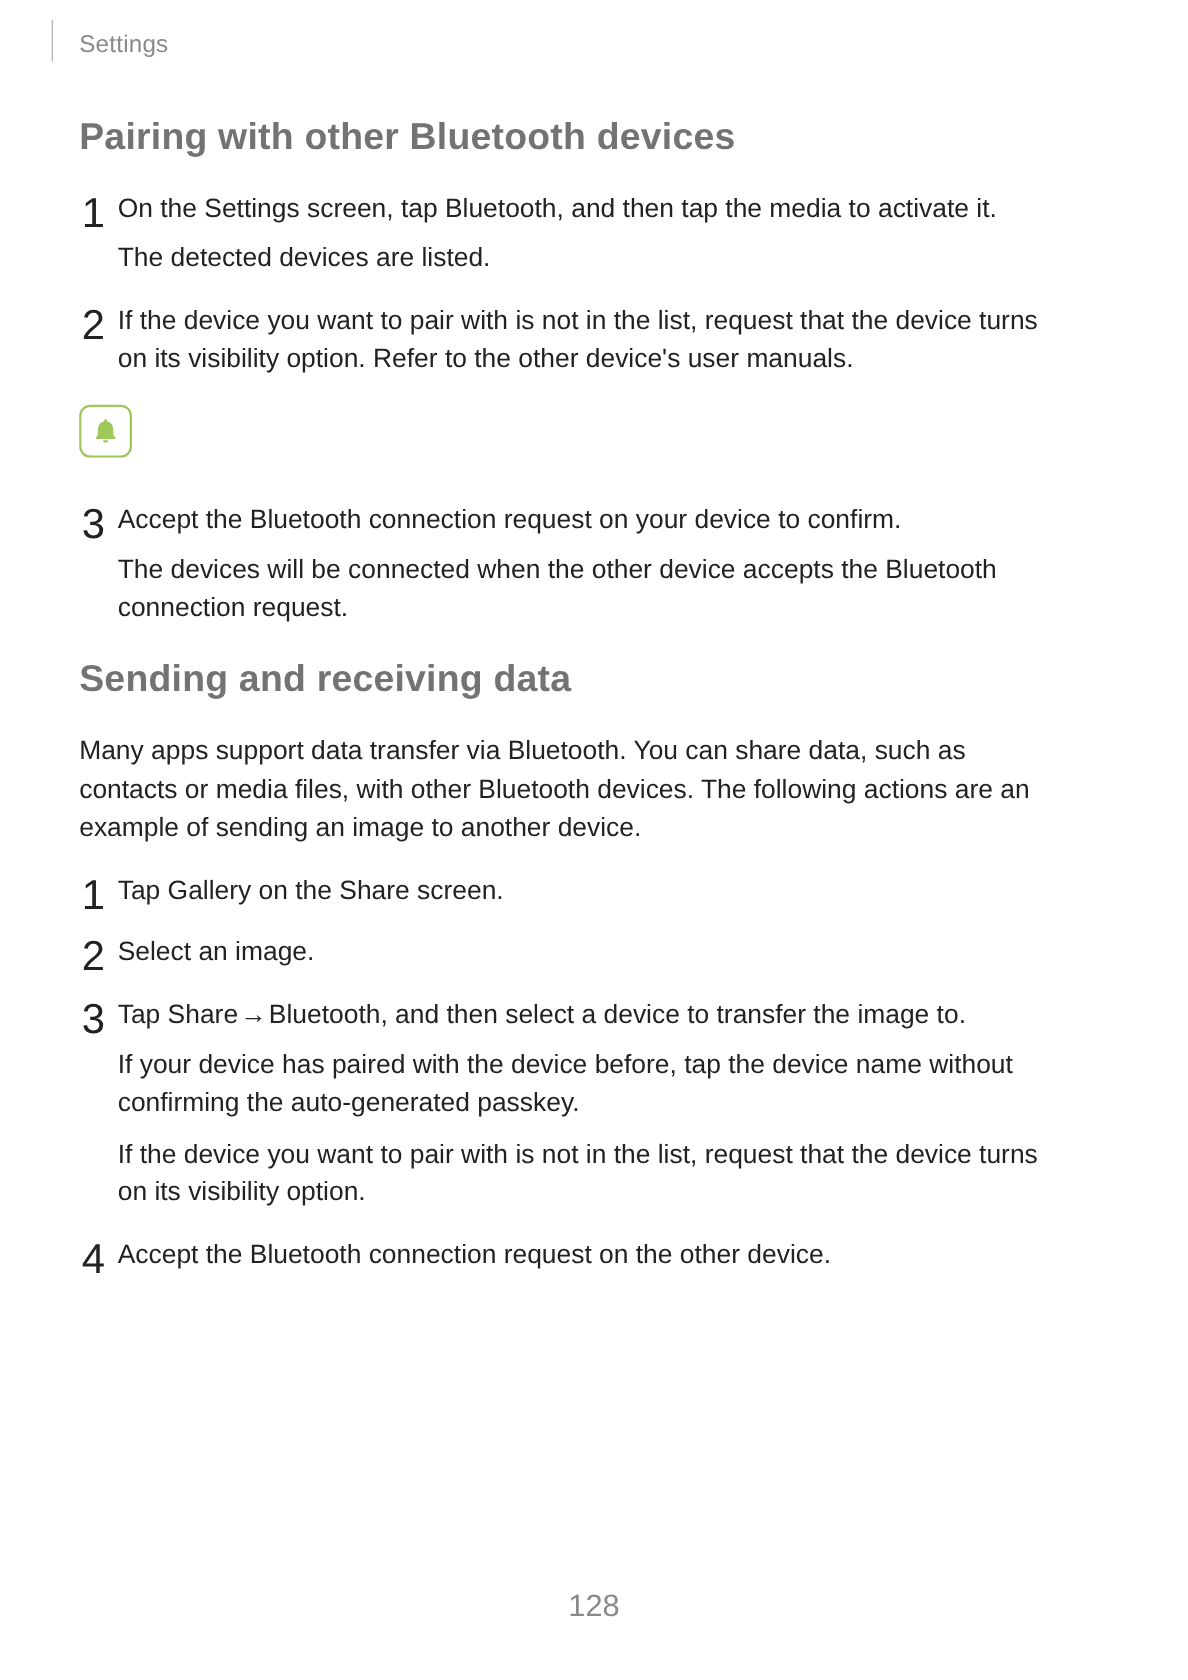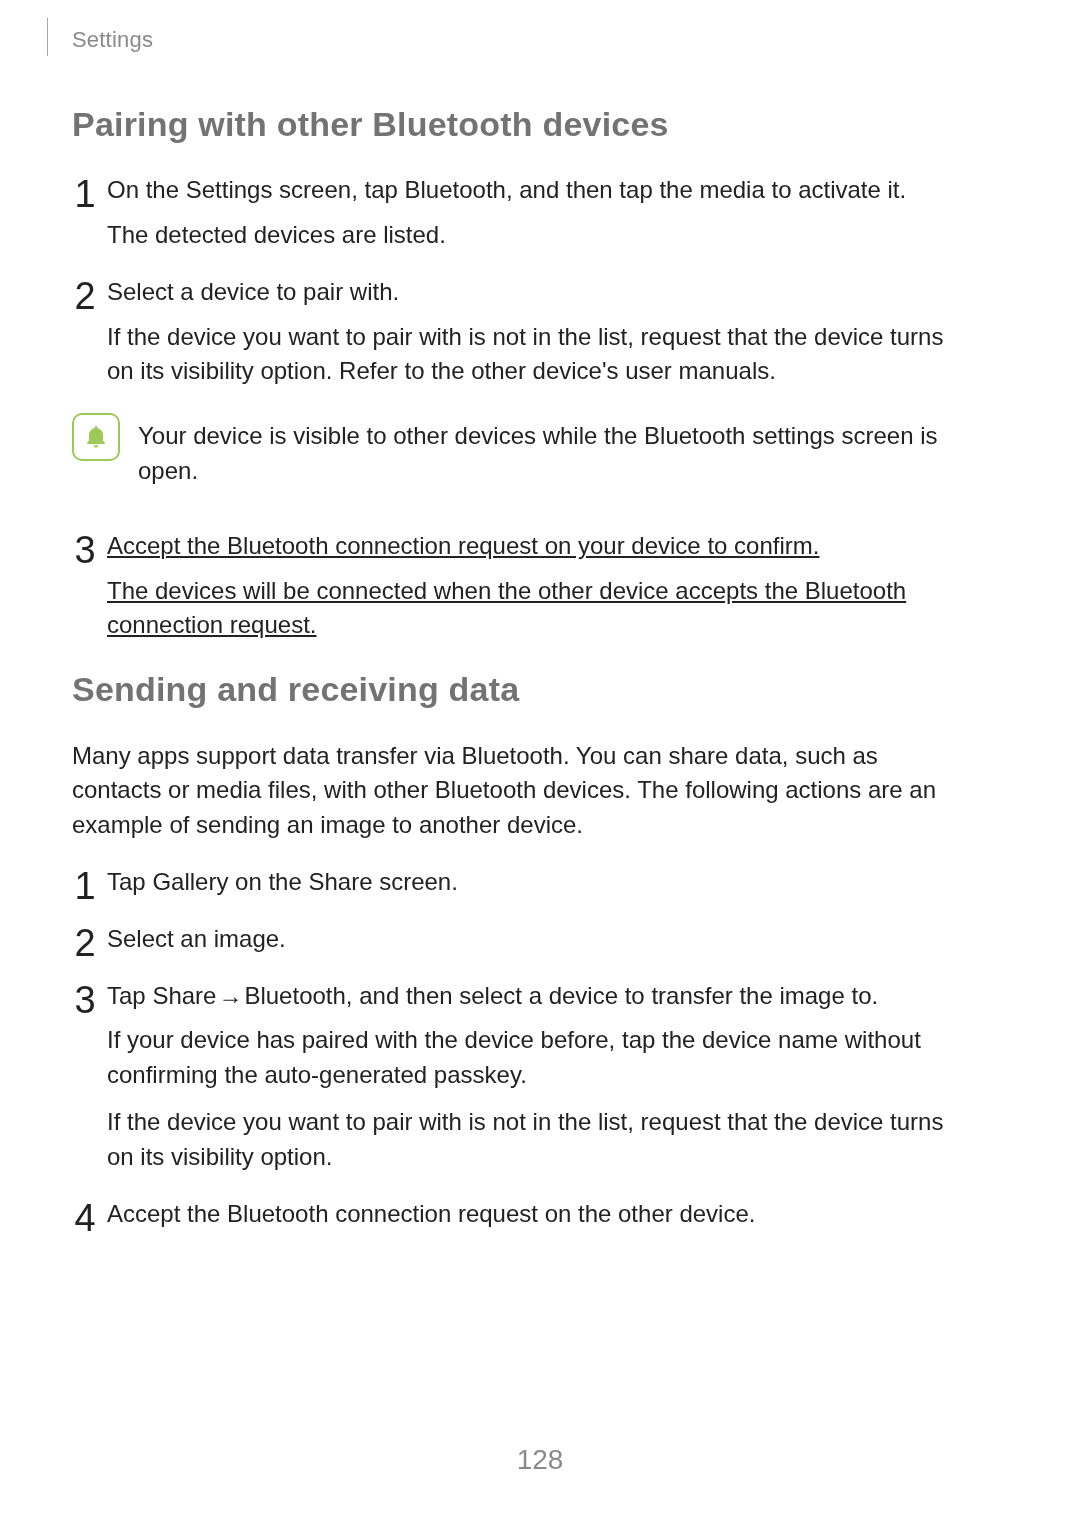--- a/index.html
+++ b/index.html
@@ -137,35 +137,33 @@
   <h2 class="section">Pairing with other Bluetooth devices</h2>
 
   <ol class="steps">
     <li>
       <p class="step-p">
         <span>On the Settings screen, tap </span><span class="bold">Bluetooth</span><span>, and then tap the media to activate it.</span>
       </p>
       <p class="step-sub">The detected devices are listed.</p>
     </li>
     <li>
-      <p class="step-p">Select a device to pair with.</p>
       <p class="step-sub">If the device you want to pair with is not in the list, request that the device turns on its visibility option. Refer to the other device's user manuals.</p>
     </li>
   </ol>
 
   <div class="note-box">
     <div class="note-icon">
       <svg viewBox="0 0 24 24" fill="#9ec85a">
         <path d="M12 2.5c-.55 0-1 .45-1 1v.7C8.2 4.76 6 7.28 6 10.5v4.5L4.5 17v1h15v-1L18 15v-4.5c0-3.22-2.2-5.74-5-6.3v-.7c0-.55-.45-1-1-1zM10 19c0 1.1.9 2 2 2s2-.9 2-2h-4z"></path>
       </svg>
     </div>
-    <div class="note-text">Your device is visible to other devices while the Bluetooth settings screen is open.</div>
   </div>
 
-  <ol class="steps" style="counter-reset: step 2; text-decoration: underline;">
+  <ol class="steps" style="counter-reset: step 2;">
     <li>
       <p class="step-p">Accept the Bluetooth connection request on your device to confirm.</p>
       <p class="step-sub">The devices will be connected when the other device accepts the Bluetooth connection request.</p>
     </li>
   </ol>
 
   <h2 class="section">Sending and receiving data</h2>
 
   <p class="intro">Many apps support data transfer via Bluetooth. You can share data, such as contacts or media files, with other Bluetooth devices. The following actions are an example of sending an image to another device.</p>
 

